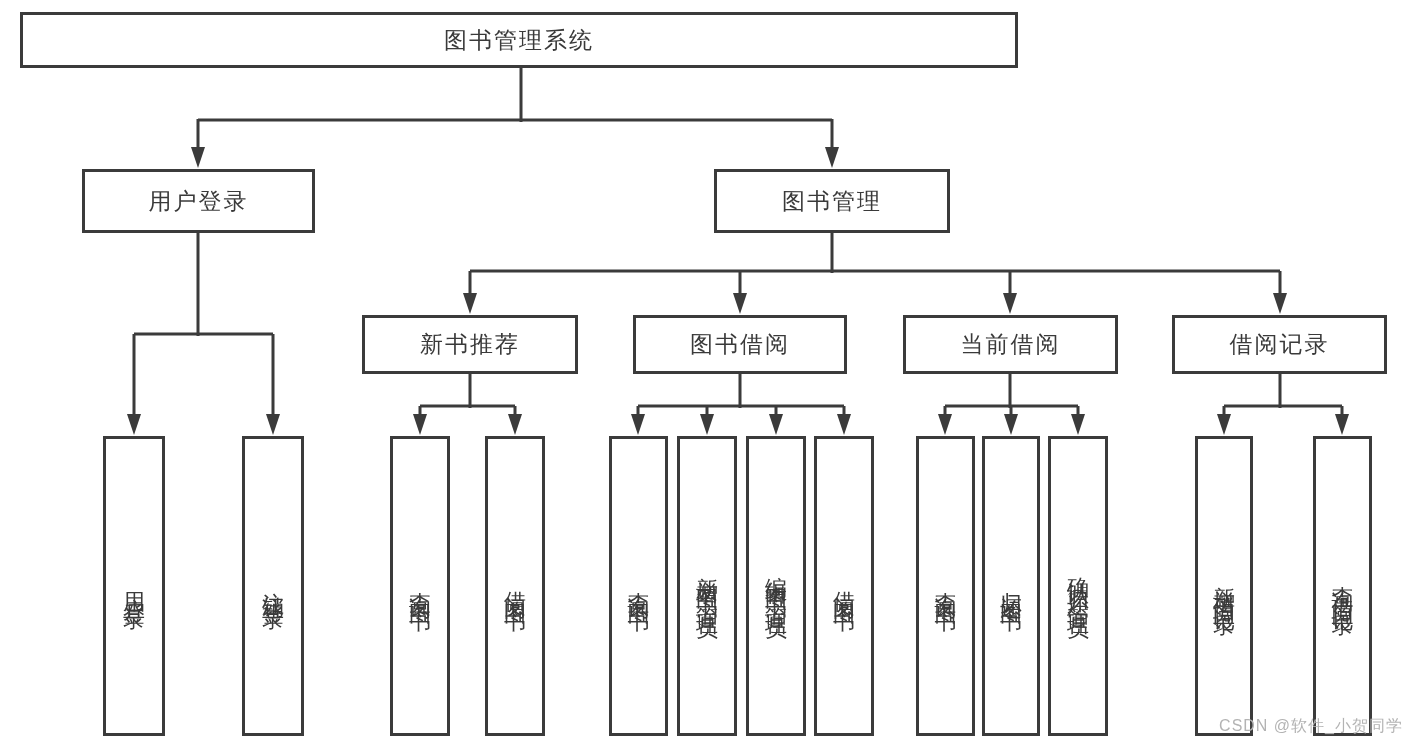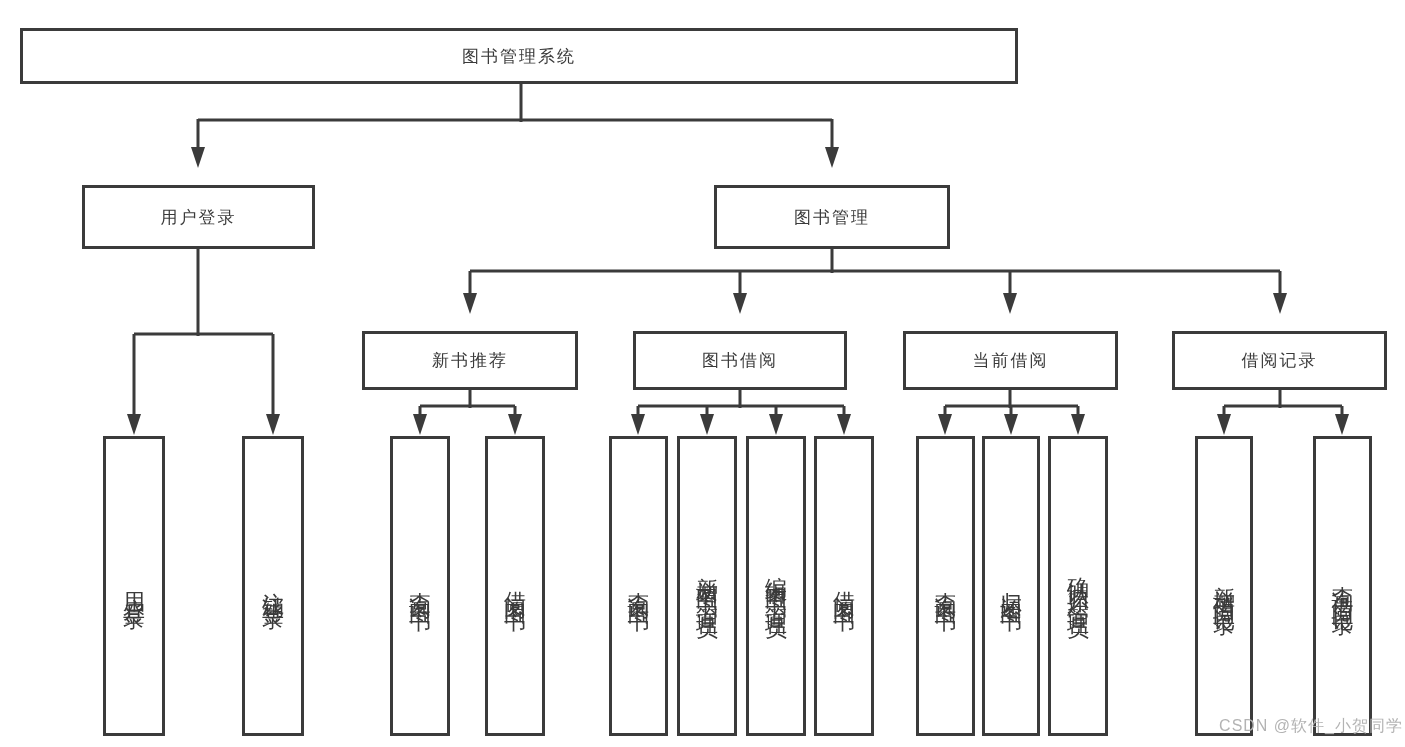--- a/index.html
+++ b/index.html
@@ -18,23 +18,22 @@
   }
   .wires{position:absolute;left:0;top:0;}
   .wires path{stroke:var(--line);stroke-width:3;fill:none;}
   .wires polygon{fill:var(--line);stroke:none;}
   .hbox{
     position:absolute;
     box-sizing:border-box;
     border:3px solid var(--line);
     background:#fff;
     display:flex;align-items:center;justify-content:center;
-    font-size:17px;color:var(--text);letter-spacing:2px;
+    font-size:23px;color:var(--text);letter-spacing:2px;
     white-space:nowrap;
-    margin-top:16px;
   }
   .vbox{
     position:absolute;top:436px;height:300px;
     box-sizing:border-box;
     border:3px solid var(--line);
     background:#fff;
     display:flex;align-items:center;justify-content:center;
     font-size:22px;color:var(--text);
   }
   .vbox span{

